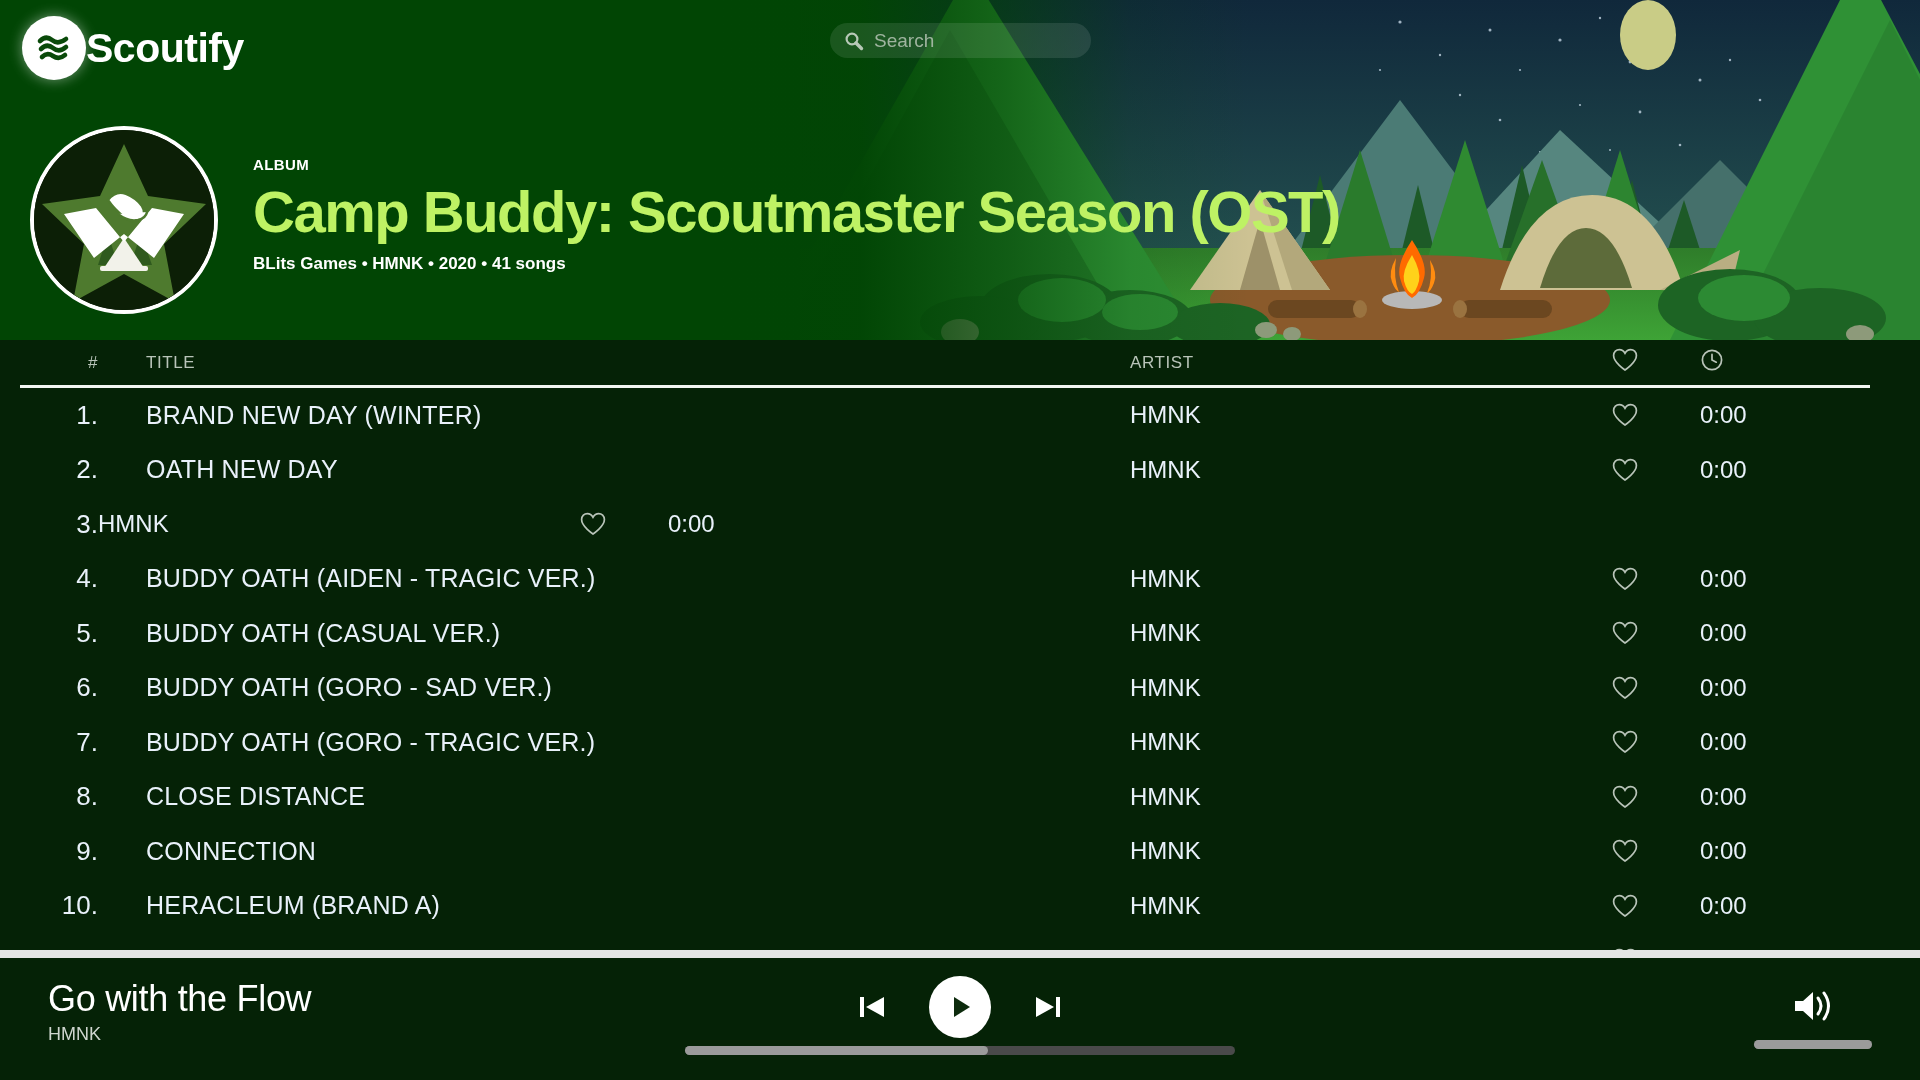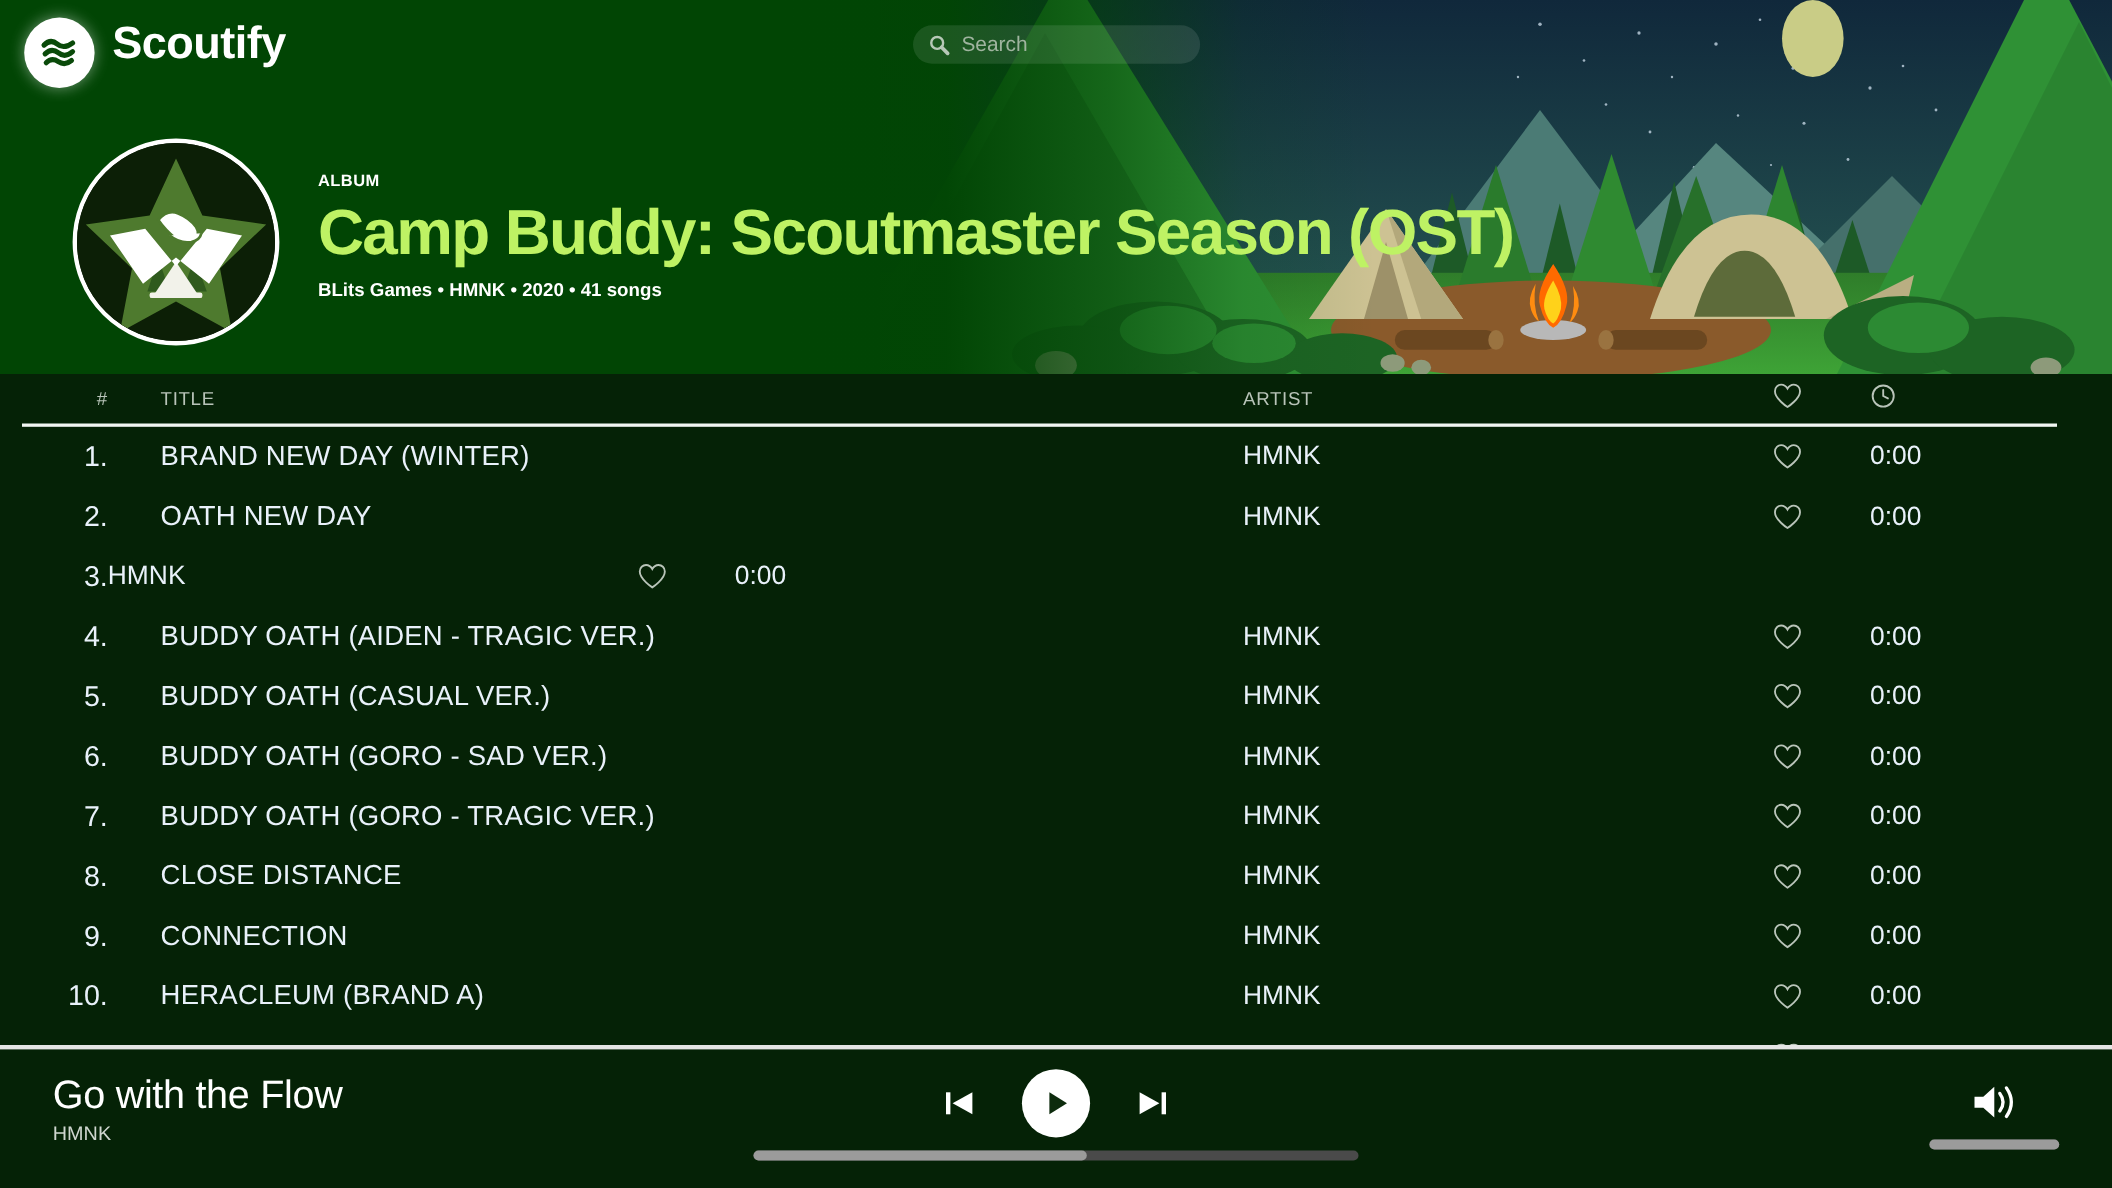--- a/index.html
+++ b/index.html
@@ -56,22 +56,21 @@
     position: absolute;
     top: 0; left: 0;
     width: 1920px;
     height: 96px;
     z-index: 10;
     display: flex;
     align-items: center;
   }
   .brand {
     display: flex;
-    align-items: flex-start;
-    gap: 16px;
+    align-items: center;
     margin-left: 22px;
   }
   .brand-logo {
     width: 64px; height: 64px;
     border-radius: 50%;
     background: #ffffff;
     display: flex;
     align-items: center;
     justify-content: center;
     box-shadow: 0 0 14px rgba(255,255,255,0.45);
@@ -106,21 +105,20 @@
   }
   .search-input::placeholder { color: #9fb49f; }
 
   
   .album-row {
     position: absolute;
     left: 0; top: 126px;
     z-index: 10;
     display: flex;
     align-items: flex-start;
-    padding-left: 36px;
   }
   .cover {
     width: 188px; height: 188px;
     margin-left: 30px;
     border-radius: 50%;
     border: 4px solid #ffffff;
     background: #0a1c07;
     overflow: hidden;
     flex: none;
   }
@@ -206,21 +204,21 @@
     font-size: 24px;
   }
 
   
   .player {
     position: absolute;
     left: 0; bottom: 0;
     width: 1920px;
     height: 130px;
     background: #052206;
-    border-top: 4px solid #e5e5e5;
+    border-top: 8px solid #e5e5e5;
     z-index: 20;
   }
   .np {
     position: absolute;
     left: 48px; top: 20px;
   }
   .np-title {
     color: #ffffff;
     font-size: 36px;
     font-weight: 400;

